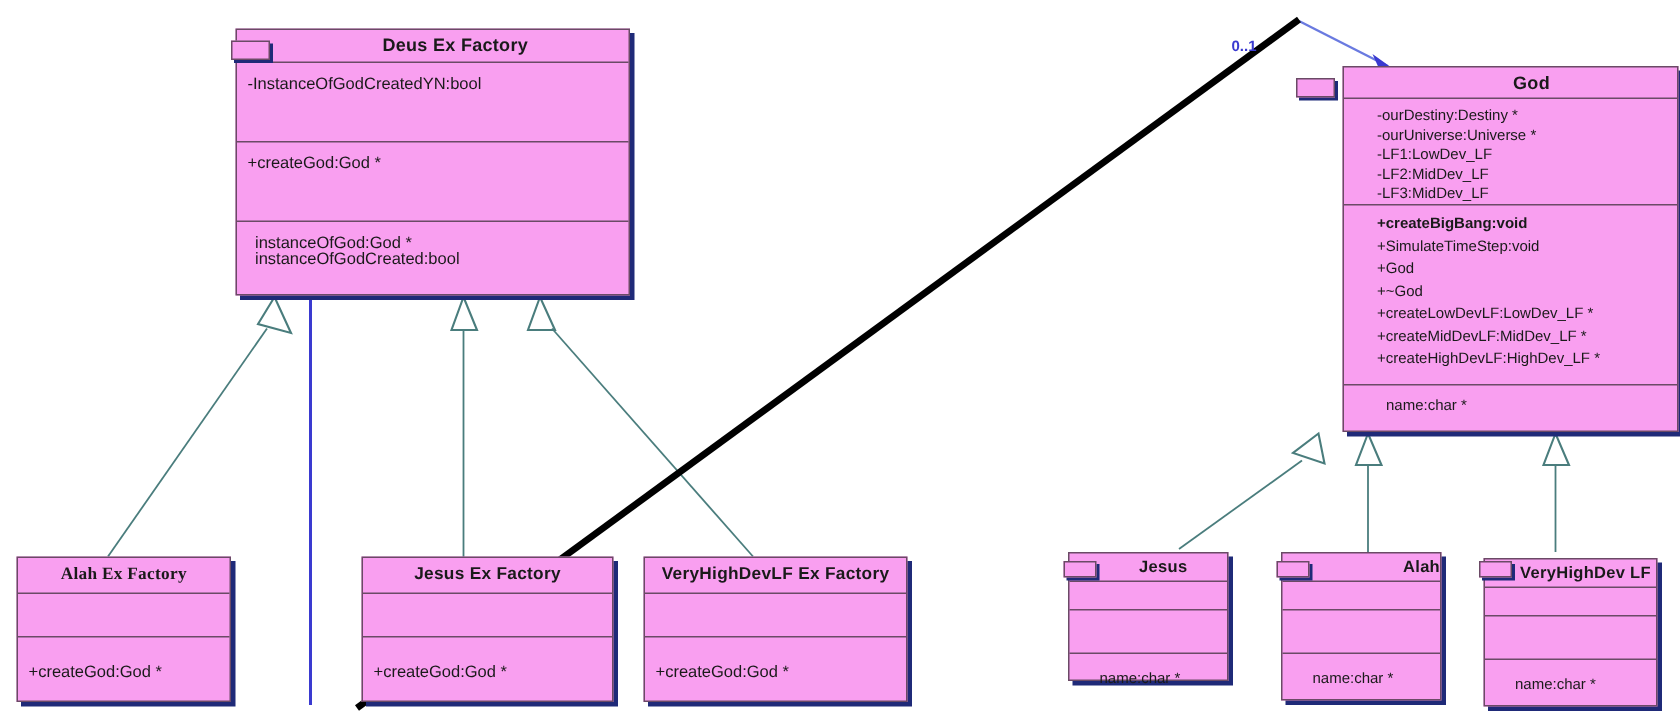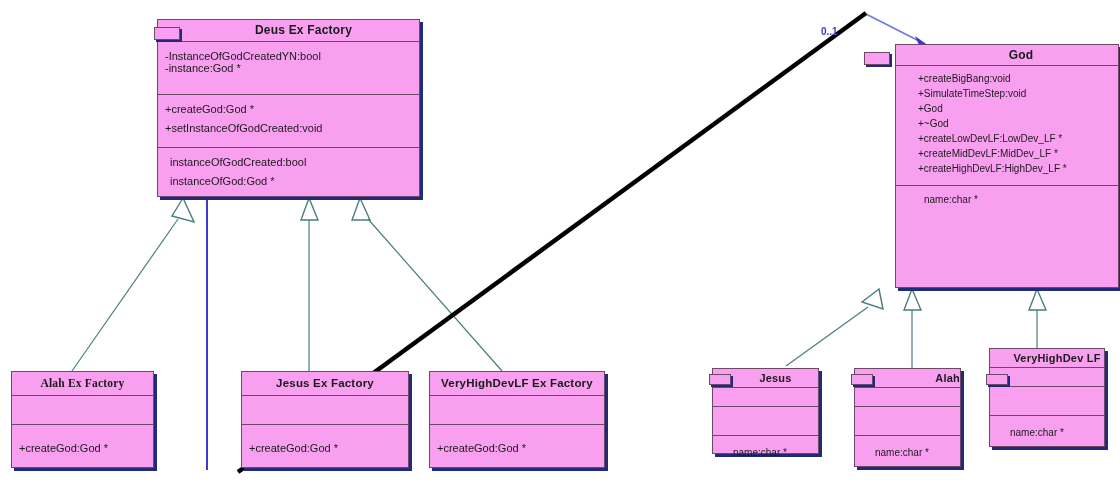--- a/index.html
+++ b/index.html
@@ -107,43 +107,48 @@
       <line x1="238" y1="472" x2="866" y2="13" stroke="#000000" stroke-width="4.5"></line>
     </g>
   </svg>
 
   <div class="pkg-tab" style="left:154px; top:27px; width:24px; height:11px;"></div>
   <div class="uml-class" style="left:157px; top:19px; width:263px; height:178px;">
     <div class="uml-title" style="height:21px; line-height:21px; font-size:12px; padding-left:30px;">Deus Ex Factory</div>
 
     <div class="uml-compartment" style="height:53px; padding-top:9px;">
       <div class="uml-row" style="font-size:11px; margin-bottom:1px;">-InstanceOfGodCreatedYN:bool</div>
-      <div class="uml-row" style="font-size:11px;">-instance:God *</div>
     </div>
 
     <div class="uml-compartment" style="height:53px; padding-top:9px;">
       <div class="uml-row" style="font-size:11px; margin-bottom:8px;">+createGod:God *</div>
-      <div class="uml-row" style="font-size:11px;">+setInstanceOfGodCreated:void</div>
     </div>
 
     <div class="uml-compartment" style="height:51px; padding-top:9px; padding-left:12px;">
+      <div class="uml-row" style="font-size:11px;">instanceOfGod:God *</div>
       <div class="uml-row" style="font-size:11px; margin-bottom:8px;">instanceOfGodCreated:bool</div>
-      <div class="uml-row" style="font-size:11px;">instanceOfGod:God *</div>
     </div>
   </div>
 
   <div class="mult-label" style="left:821px; top:26px;">0..1</div>
 
   <div class="pkg-tab" style="left:864px; top:52px; width:24px; height:11px;"></div>
   <div class="uml-class" style="left:866px; top:44px; width:224px; height:244px;margin-left:29px;">
     <div class="uml-title" style="height:20px; line-height:20px; font-size:12px; padding-left:28px;">God</div>
 
+    <div class="uml-compartment" style="height:71px; padding-top:7px; padding-left:22px;">
+      <div class="uml-row" style="font-size:10px; margin-bottom:3px;">-ourDestiny:Destiny *</div>
+      <div class="uml-row" style="font-size:10px; margin-bottom:3px;">-ourUniverse:Universe *</div>
+      <div class="uml-row" style="font-size:10px; margin-bottom:3px;">-LF1:LowDev_LF</div>
+      <div class="uml-row" style="font-size:10px; margin-bottom:3px;">-LF2:MidDev_LF</div>
+      <div class="uml-row" style="font-size:10px;">-LF3:MidDev_LF</div>
+    </div>
 
     <div class="uml-compartment" style="height:120px; padding-top:8px; padding-left:22px;">
-      <div class="uml-row" style="font-size:10px; margin-bottom:5px;">+createBigBang:void</div>
+      <div class="uml-row" style="font-size:10px; margin-bottom:5px;font-weight:bold;">+createBigBang:void</div>
       <div class="uml-row" style="font-size:10px; margin-bottom:5px;">+SimulateTimeStep:void</div>
       <div class="uml-row" style="font-size:10px; margin-bottom:5px;">+God</div>
       <div class="uml-row" style="font-size:10px; margin-bottom:5px;">+~God</div>
       <div class="uml-row" style="font-size:10px; margin-bottom:5px;">+createLowDevLF:LowDev_LF *</div>
       <div class="uml-row" style="font-size:10px; margin-bottom:5px;">+createMidDevLF:MidDev_LF *</div>
       <div class="uml-row" style="font-size:10px;">+createHighDevLF:HighDev_LF *</div>
     </div>
 
     <div class="uml-compartment" style="height:31px; padding-top:9px; padding-left:28px;">
       <div class="uml-row" style="font-size:10px;">name:char *</div>
@@ -188,21 +193,21 @@
   <div class="uml-class" style="left:854px; top:368px; width:107px; height:99px;">
     <div class="uml-title" style="height:18px; line-height:18px; font-size:11px; padding-left:20px;text-align:right;">Alah</div>
     <div class="uml-compartment" style="height:19px;"></div>
     <div class="uml-compartment" style="height:29px;"></div>
     <div class="uml-compartment" style="height:33px; padding-top:12px; padding-left:20px;">
       <div class="uml-row" style="font-size:10px;">name:char *</div>
     </div>
   </div>
 
   <div class="pkg-tab" style="left:986px; top:374px; width:20px; height:9px;"></div>
-  <div class="uml-class" style="left:989px; top:348px; width:116px; height:99px;">
+  <div class="uml-class" style="left:989px; top:372px; width:116px; height:99px;">
     <div class="uml-title" style="height:18px; line-height:18px; font-size:11px; padding-left:20px;">VeryHighDev LF</div>
     <div class="uml-compartment" style="height:19px;"></div>
     <div class="uml-compartment" style="height:29px;"></div>
     <div class="uml-compartment" style="height:33px; padding-top:12px; padding-left:20px;">
       <div class="uml-row" style="font-size:10px;">name:char *</div>
     </div>
   </div>
 
 </div>
 

